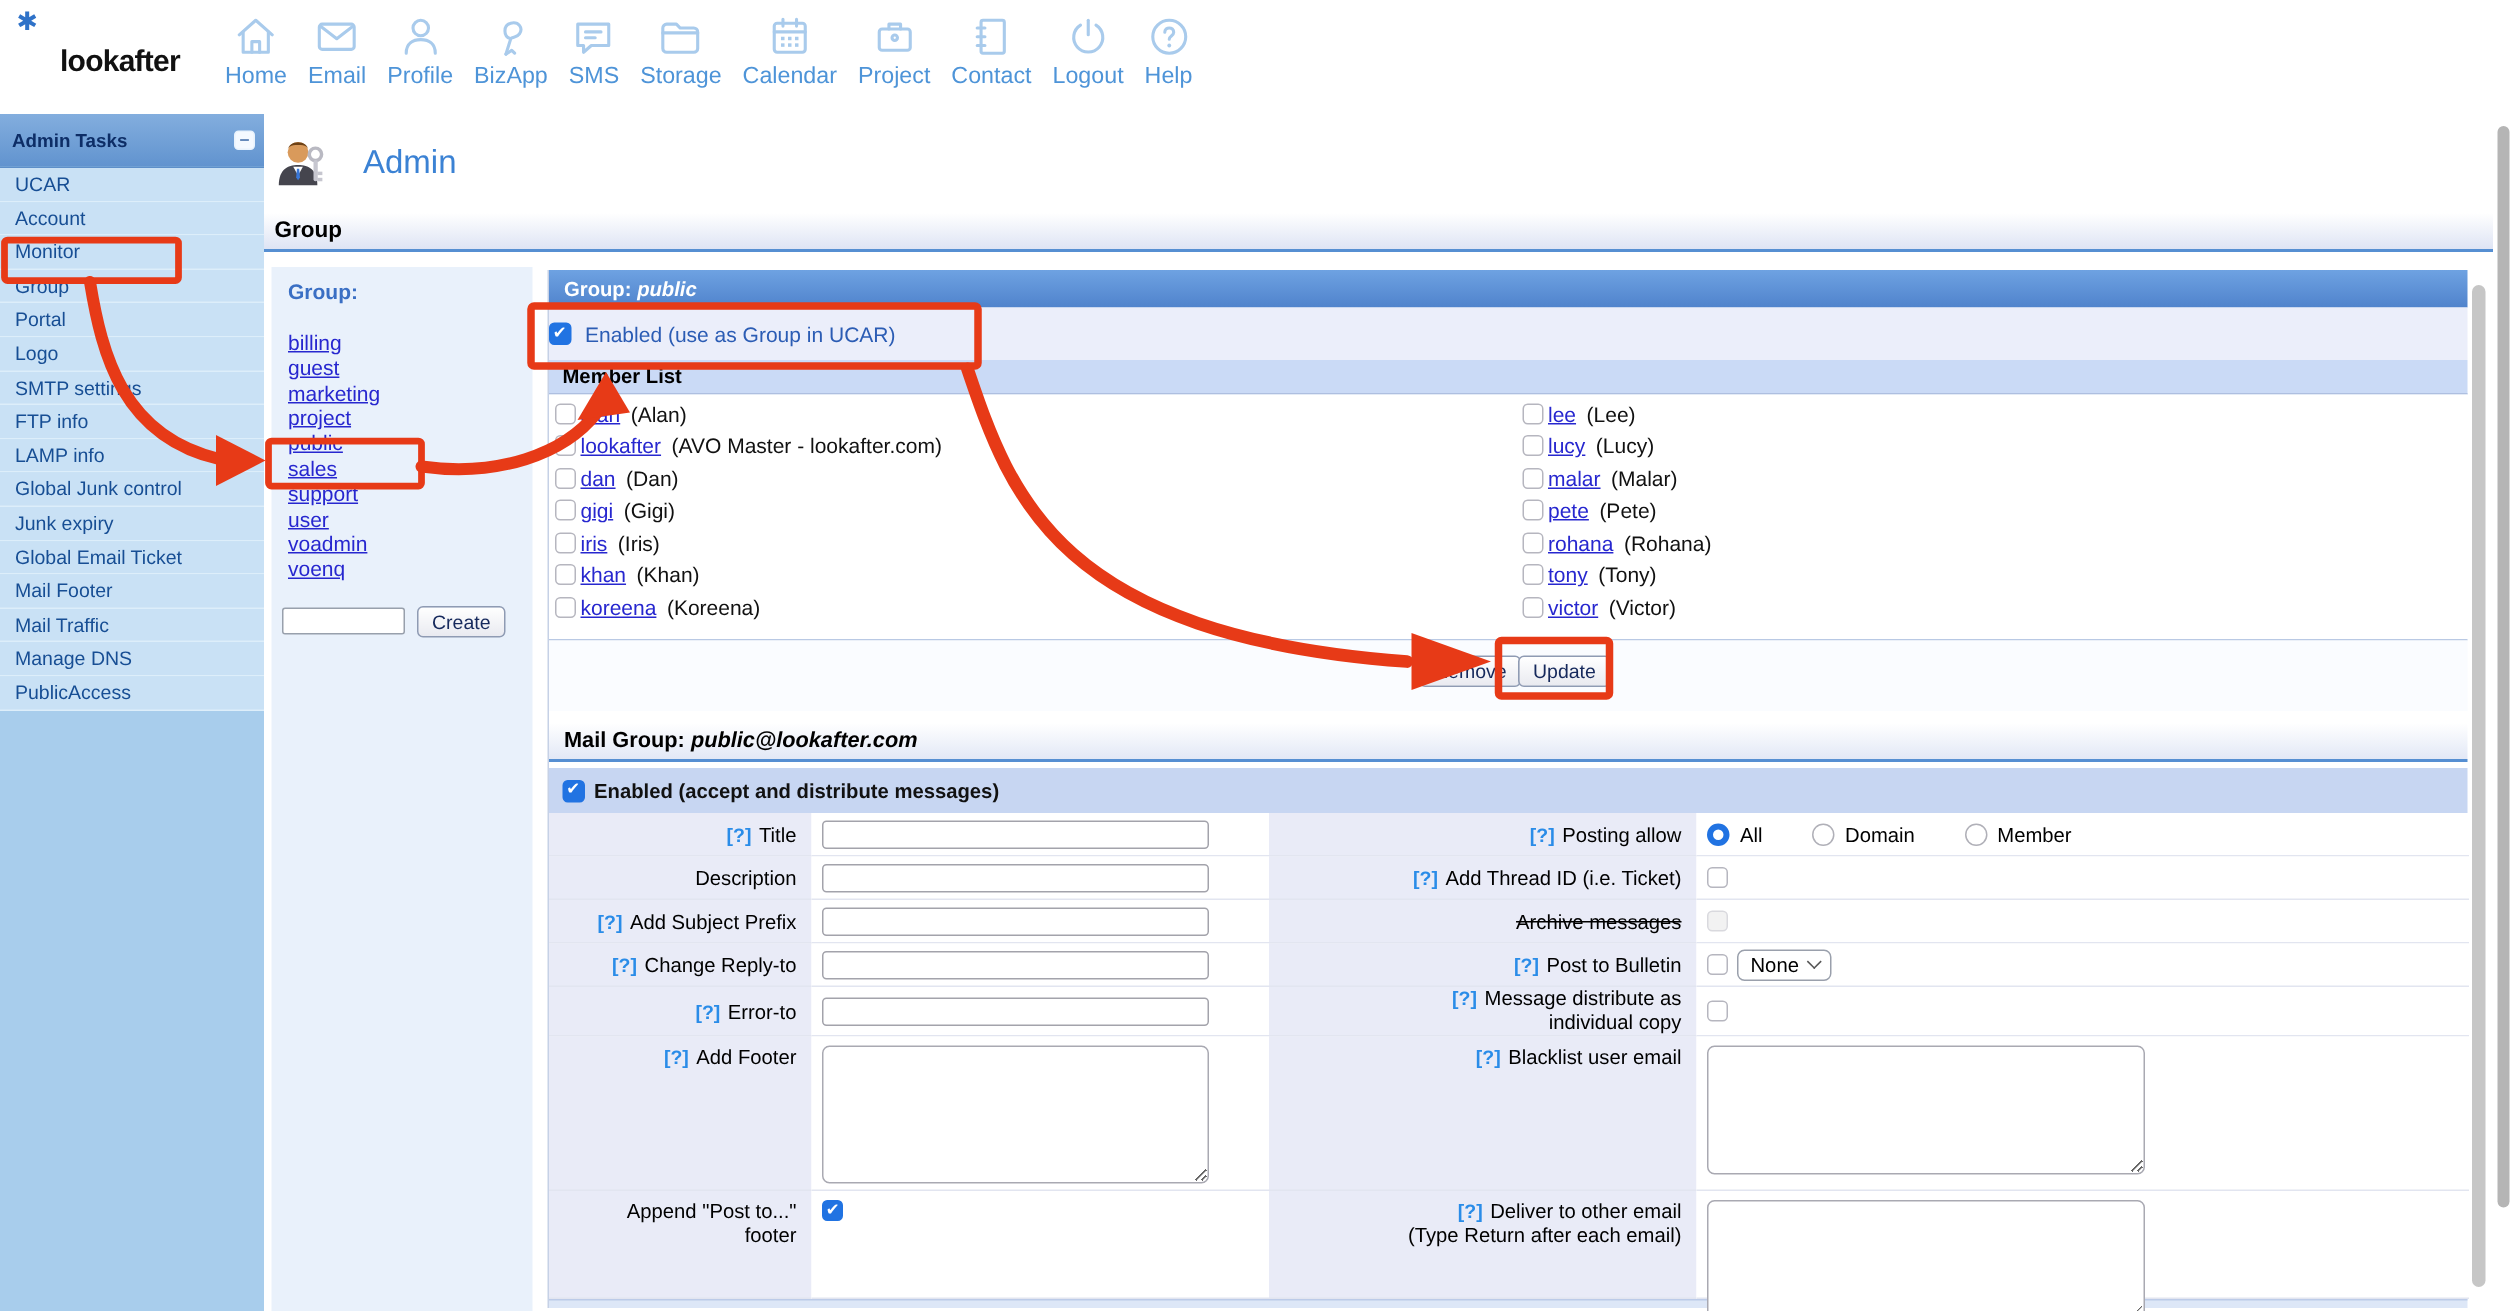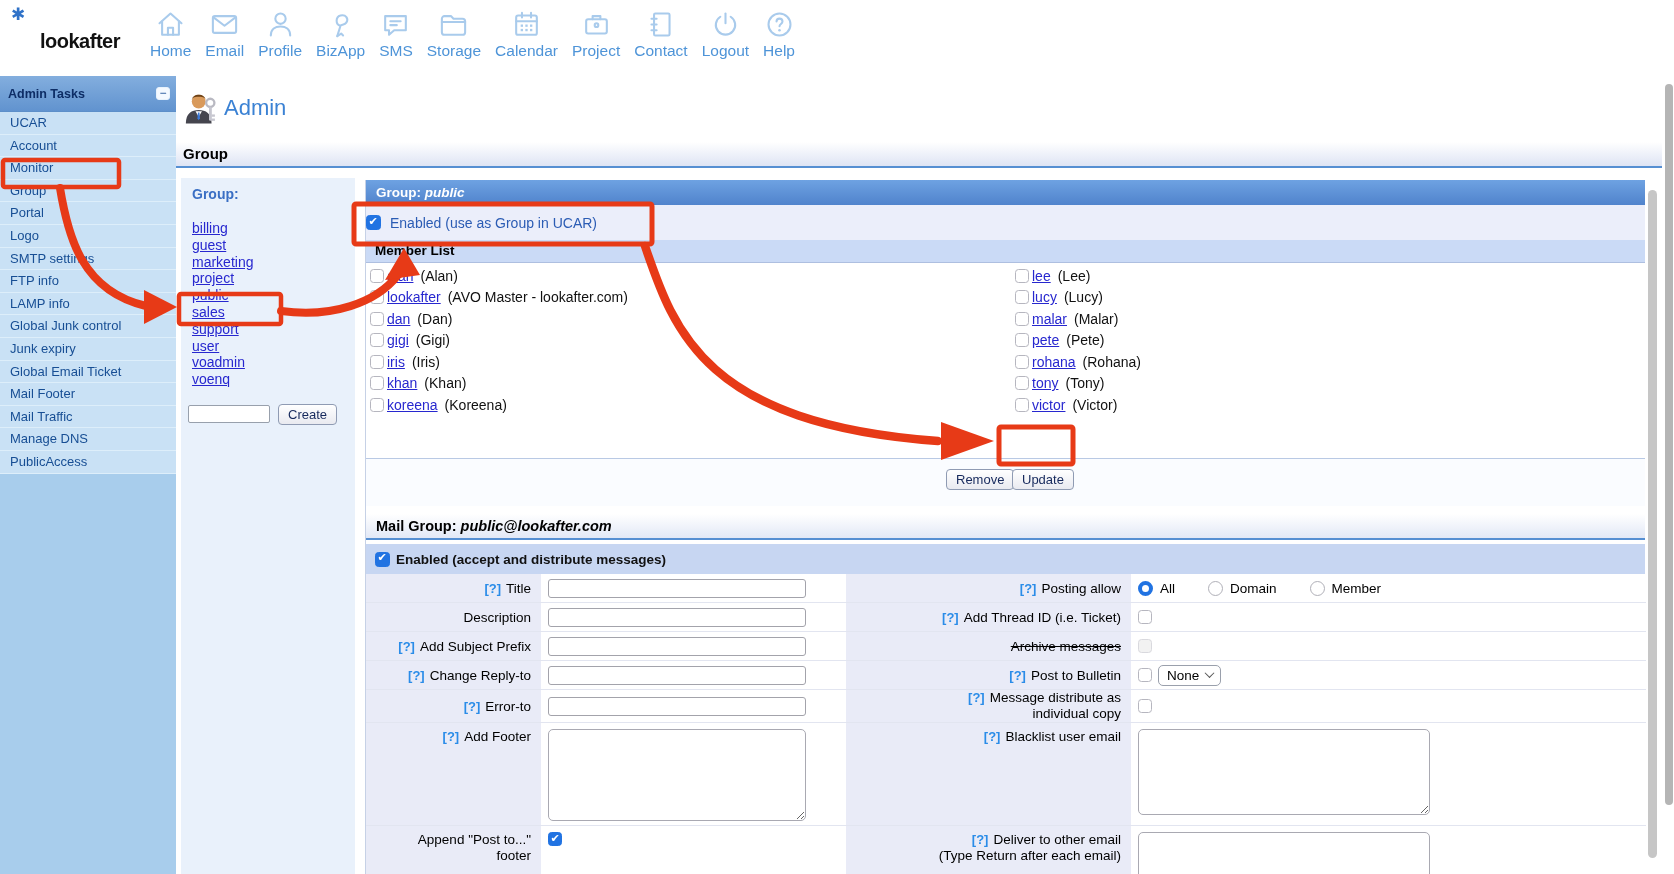--- a/index.html
+++ b/index.html
@@ -23,21 +23,21 @@
   
   .sidebar { position:absolute; left:0; top:76px; width:176px; height:798px; background:#a8cdec; }
   .sb-header { height:36px; display:flex; align-items:center; justify-content:space-between;
     padding:0 6px 0 8px; background:linear-gradient(#83aede,#6193cf); border-bottom:1px solid #5d8fc9; }
   .sb-title { font-size:12.5px; font-weight:bold; color:#0d2d66; }
   .collapse-btn { width:14px; height:13px; background:#f4f9ff; border:1px solid #e8f2fc; border-radius:3px;
     color:#1c4f96; font-size:12px; line-height:11px; text-align:center; cursor:pointer; }
   .sb-item { height:22.6px; line-height:22.6px; padding-left:10px; font-size:13px; color:#174e94;
     background:#c9e1f5; border-bottom:1px solid #ddeefa; cursor:pointer; }
   
-  .admin-title { position:absolute; left:182px; top:90px; display:flex; align-items:center; gap:6px; }
+  .admin-title { position:absolute; left:182px; top:90px; display:flex; align-items:center; gap:24px; }
   .admin-title .title-text { font-size:22px; color:#3b82d4; }
   .section-bar { position:absolute; left:176px; top:142px; width:1486px; height:26px;
     background:linear-gradient(#ffffff,#dee4f4); border-bottom:2px solid #568fd2;
     font-size:15px; font-weight:bold; line-height:24px; padding-left:7px; }
   
   .group-panel { position:absolute; left:181px; top:178px; width:174px; height:696px; background:#e9f1fb; }
   .gp-title { font-size:14px; font-weight:bold; color:#3a6fc4; margin:8px 0 18px 11px; }
   .gp-links { display:flex; flex-direction:column; margin-left:11px; }
   .gp-link { font-size:14px; line-height:16.8px; color:#2727cf; text-decoration:underline; cursor:pointer; width:max-content;text-align:right; }
   .gp-create { margin:16px 0 0 7px; display:flex; align-items:center; gap:8px; }
@@ -47,21 +47,21 @@
     color:#16295c; font-size:13px; padding:2px 9px; font-family:"Liberation Sans",sans-serif; cursor:pointer; }
   
   .main-panel { position:absolute; left:365px; top:180px; width:1280px; border-left:1px solid #c6d1e6; }
   .panel-header { height:25px; background:linear-gradient(#6ea2e2,#5083cc); color:#fff;
     font-size:13.5px; font-weight:bold; line-height:25px; padding-left:10px; }
   .panel-header i { font-style:italic; }
   .enabled-row { height:35px; background:#ebeefa; display:flex; align-items:center; gap:9px; }
   .enabled-row .en-label { font-size:14px; color:#2b5cb4; }
   .memberbar { height:23px; background:#cadaf6; border-bottom:1px solid #aebfe0;
     font-size:13.5px; font-weight:bold; line-height:22px; padding-left:9px; }
-  .members { height:196px; background:#fff; border-bottom:1px solid #b9c9e4;
+  .members { height:164px; background:#fff; border-bottom:1px solid #b9c9e4;
     display:grid; grid-template-columns:645px 1fr; padding-top:2px; }
   .mcol { display:flex; flex-direction:column; }
   .member { display:flex; align-items:center; gap:3px; height:21.5px; padding-left:4px; font-size:14px; }
   .mlink { color:#2727cf; text-decoration:underline; cursor:pointer; }
   .mdisp { margin-left:4px; color:#111; }
   .btn-row { position:relative; height:47px; background:#fafcff; }
   .btn-remove { position:absolute; left:580px; top:10px; }
   .btn-update { position:absolute; left:646px; top:10px; }
   .mg-gap { height:8px; }
   .mailgroup-bar { height:26px; background:linear-gradient(#ffffff,#e2e8f6); border-bottom:2px solid #568fd2;

